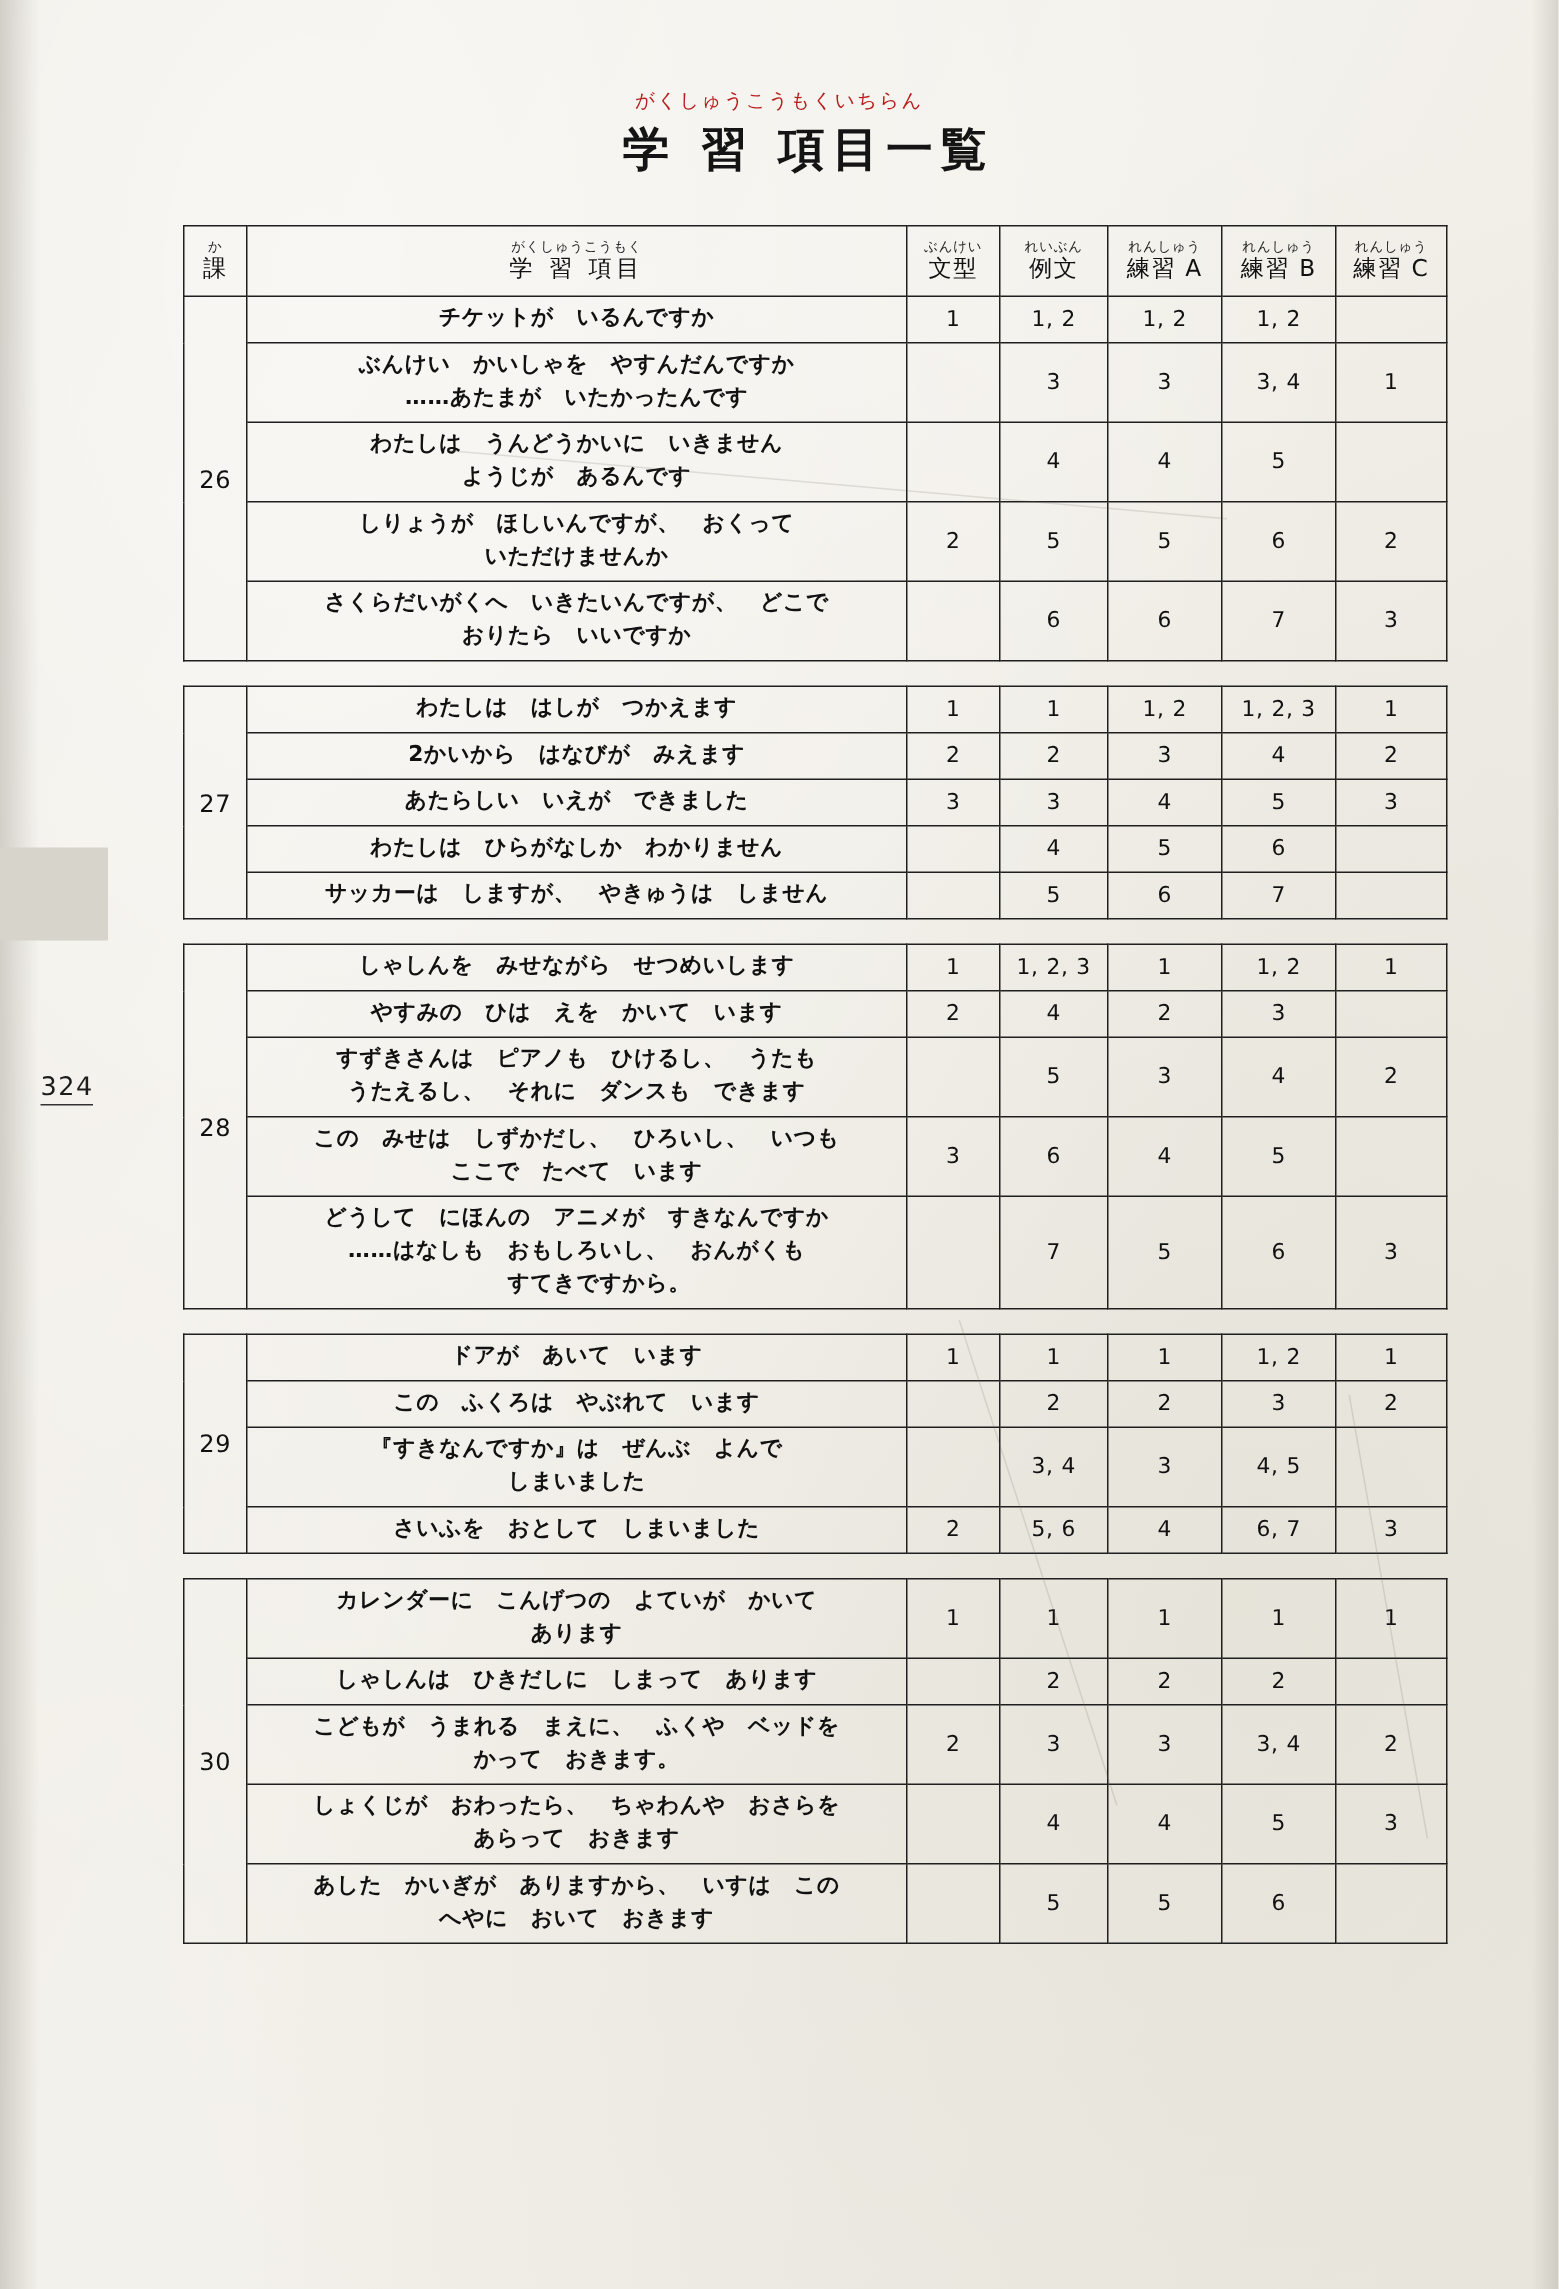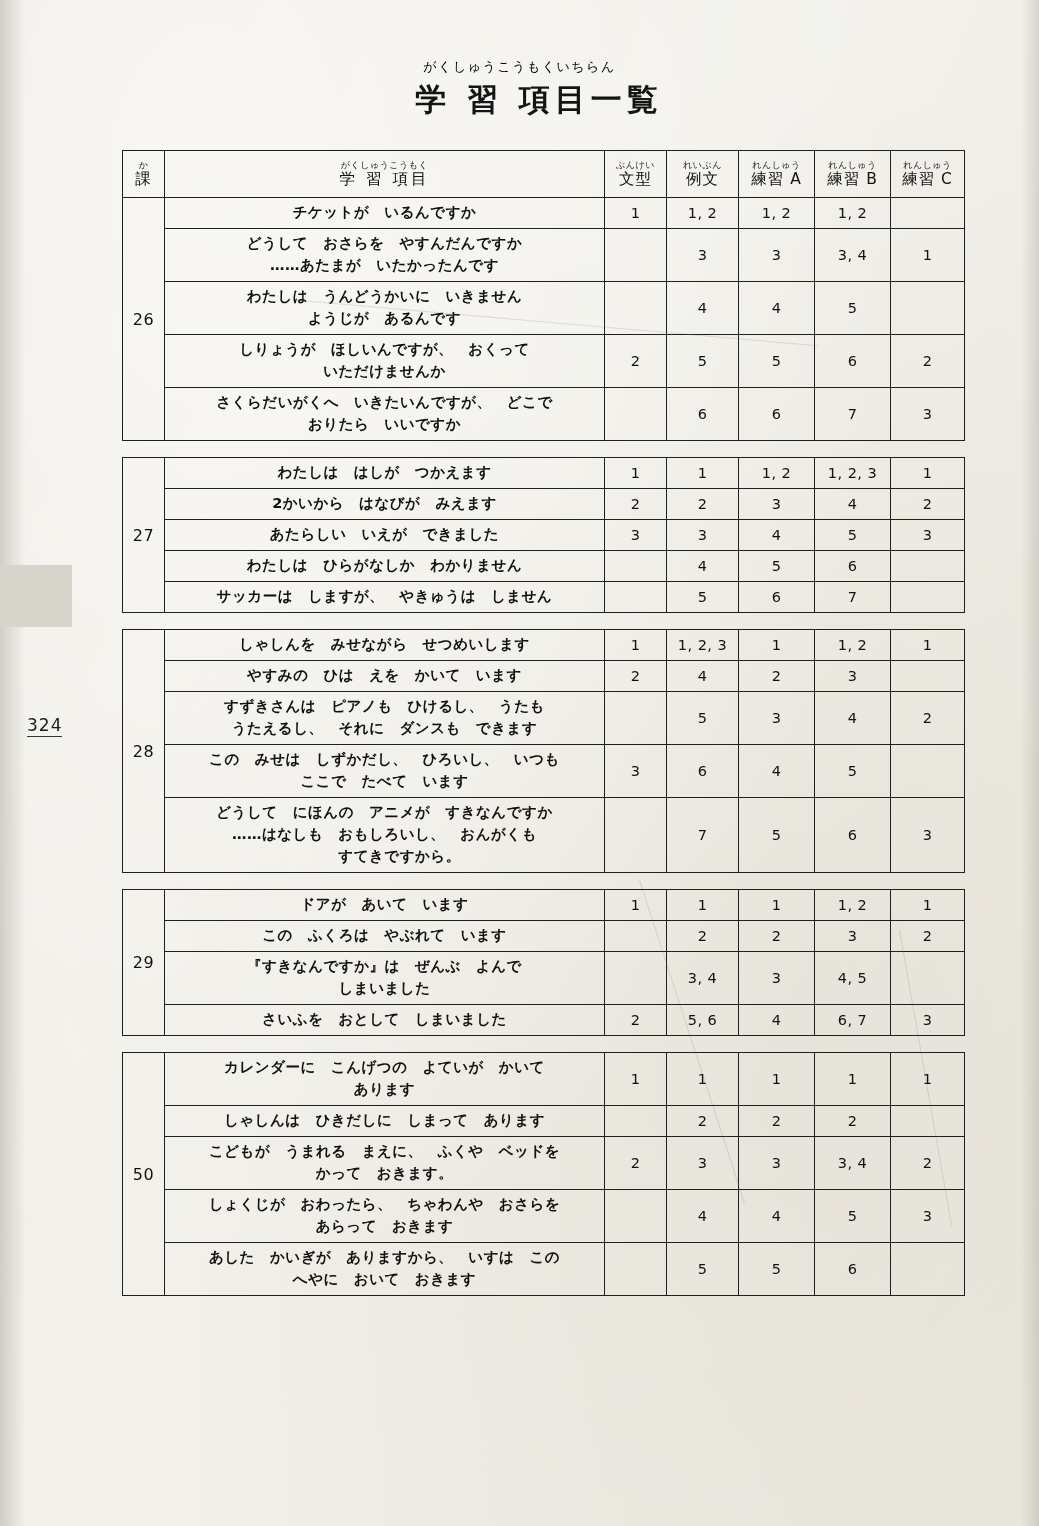--- a/index.html
+++ b/index.html
@@ -47,21 +47,21 @@
   .title-block {
     position: absolute;
     top: 58px;
     left: 0;
     width: 100%;
     text-align: center;
   }
   .title-ruby {
     font-size: 13px;
     letter-spacing: 1.5px;
-    color: #000000;
+    color: #b91c1c;
   }
   .title-main {
     font-size: 31px;
     font-weight: bold;
     letter-spacing: 5px;
     color: #141414;
     margin-top: 3px;
     margin-left: 39px;
   }
 
@@ -239,21 +239,21 @@
               <div>チケットが　いるんですか</div>
             </td>
             <td class="num">1</td>
             <td class="num">1, 2</td>
             <td class="num shade">1, 2</td>
             <td class="num">1, 2</td>
             <td class="num"></td>
           </tr>
           <tr class="row-2">
             <td class="item">
-              <div>どうして　おさらを　やすんだんですか</div>
+              <div>ぶんけい　かいしゃを　やすんだんですか</div>
               <div>……あたまが　いたかったんです</div>
             </td>
             <td class="num"></td>
             <td class="num">3</td>
             <td class="num shade">3</td>
             <td class="num">3, 4</td>
             <td class="num">1</td>
           </tr>
           <tr class="row-2">
             <td class="item">
@@ -442,21 +442,21 @@
             <td class="num">2</td>
             <td class="num">5, 6</td>
             <td class="num shade">4</td>
             <td class="num">6, 7</td>
             <td class="num">3</td>
           </tr>
           <tr class="spacer">
             <td colspan="7"></td>
           </tr>
           <tr class="row-2">
-            <td class="lesson-no" rowspan="5">50</td>
+            <td class="lesson-no" rowspan="5">30</td>
             <td class="item">
               <div>カレンダーに　こんげつの　よていが　かいて</div>
               <div>あります</div>
             </td>
             <td class="num">1</td>
             <td class="num">1</td>
             <td class="num shade">1</td>
             <td class="num">1</td>
             <td class="num">1</td>
           </tr>

